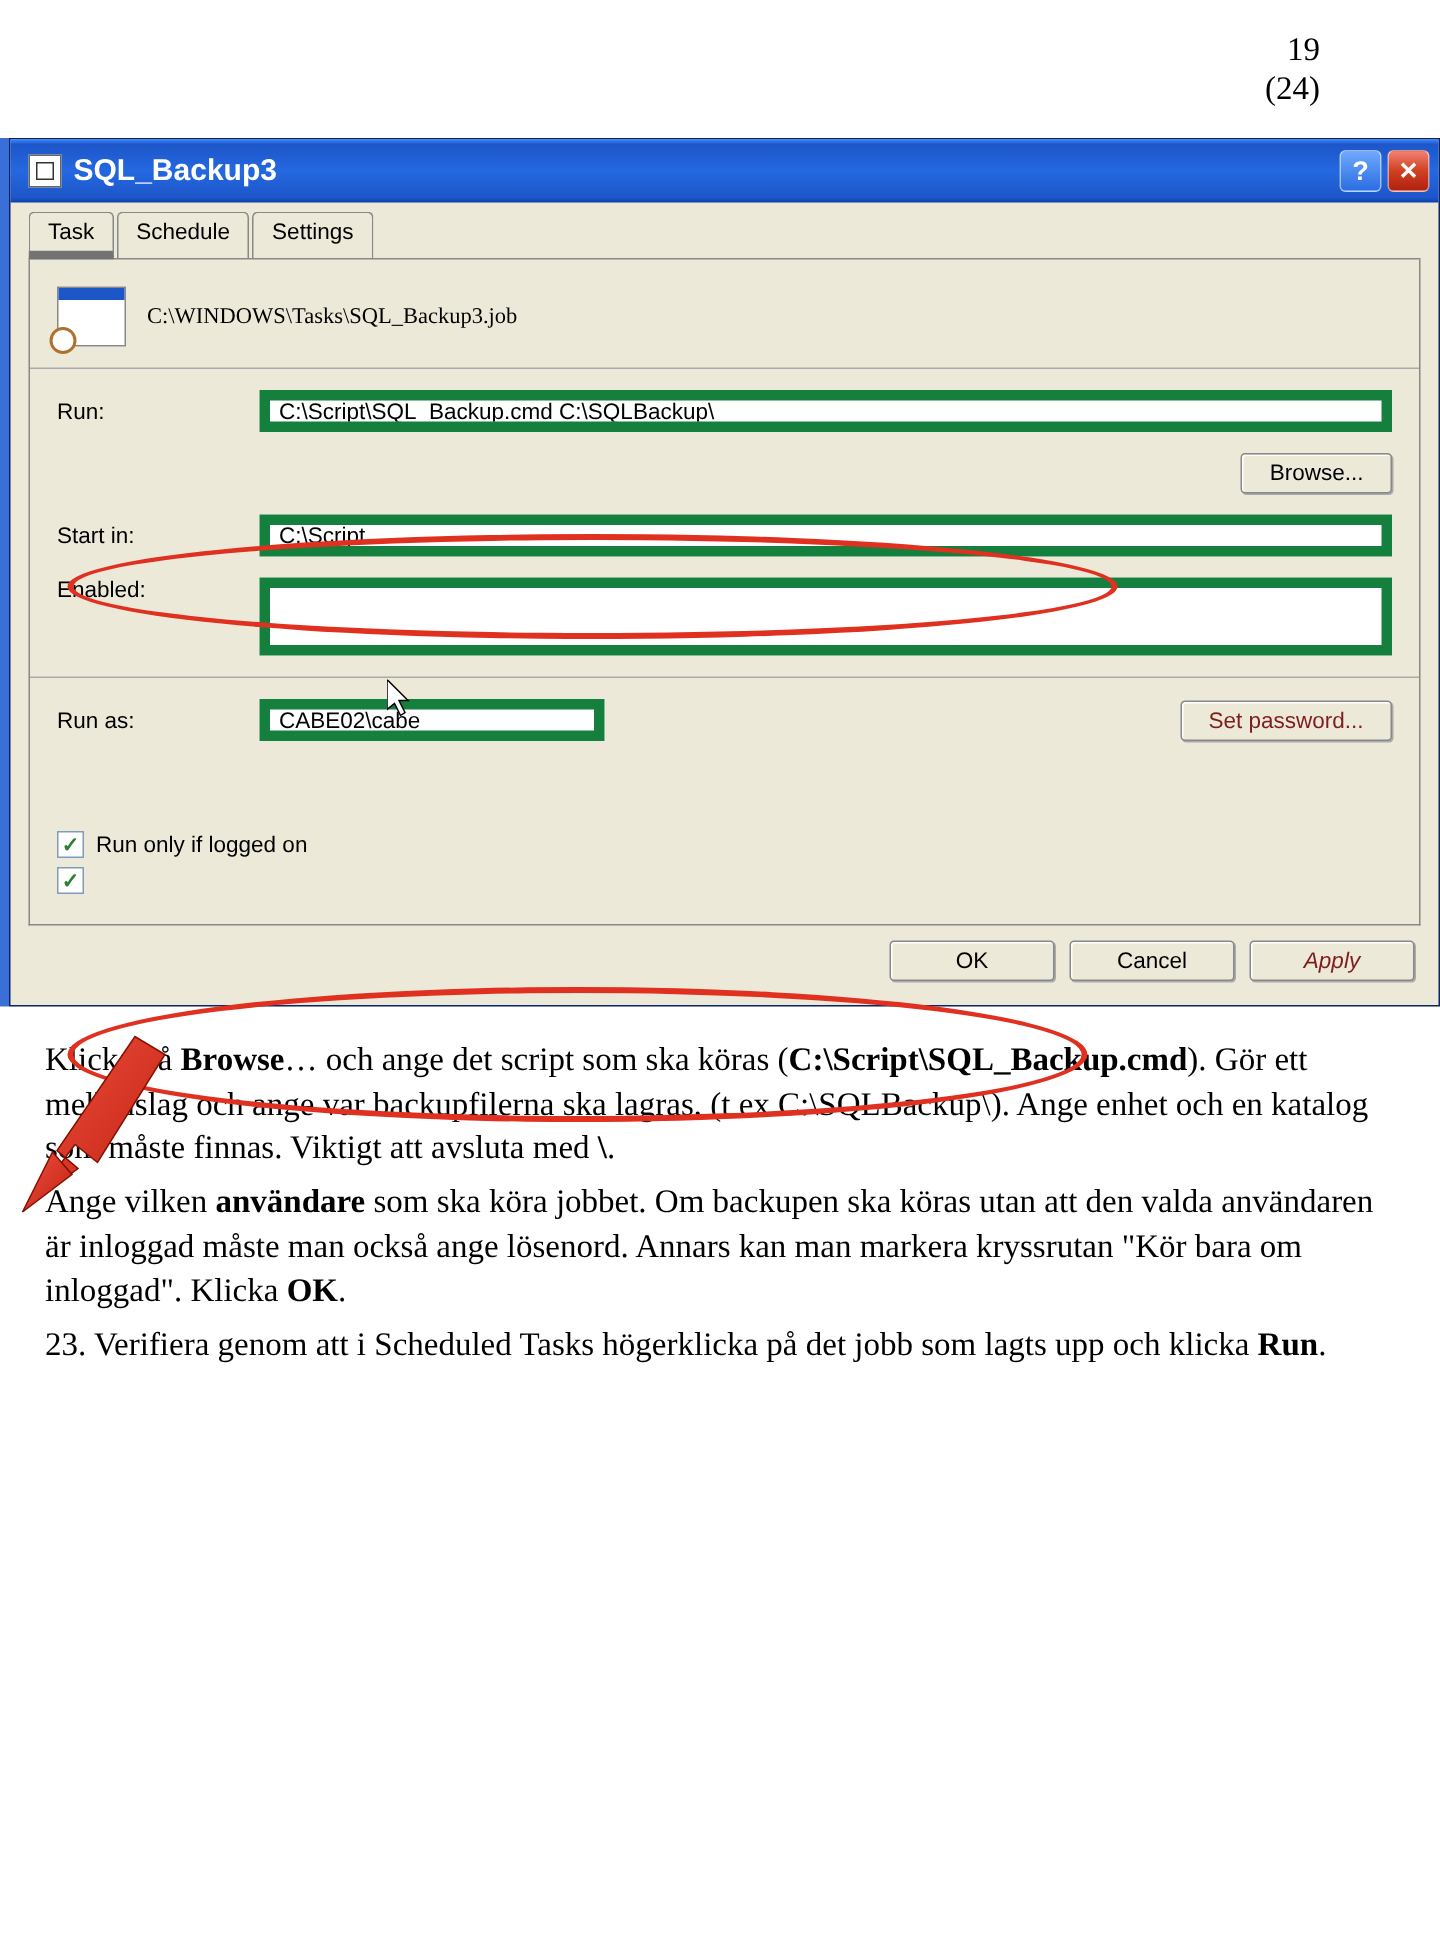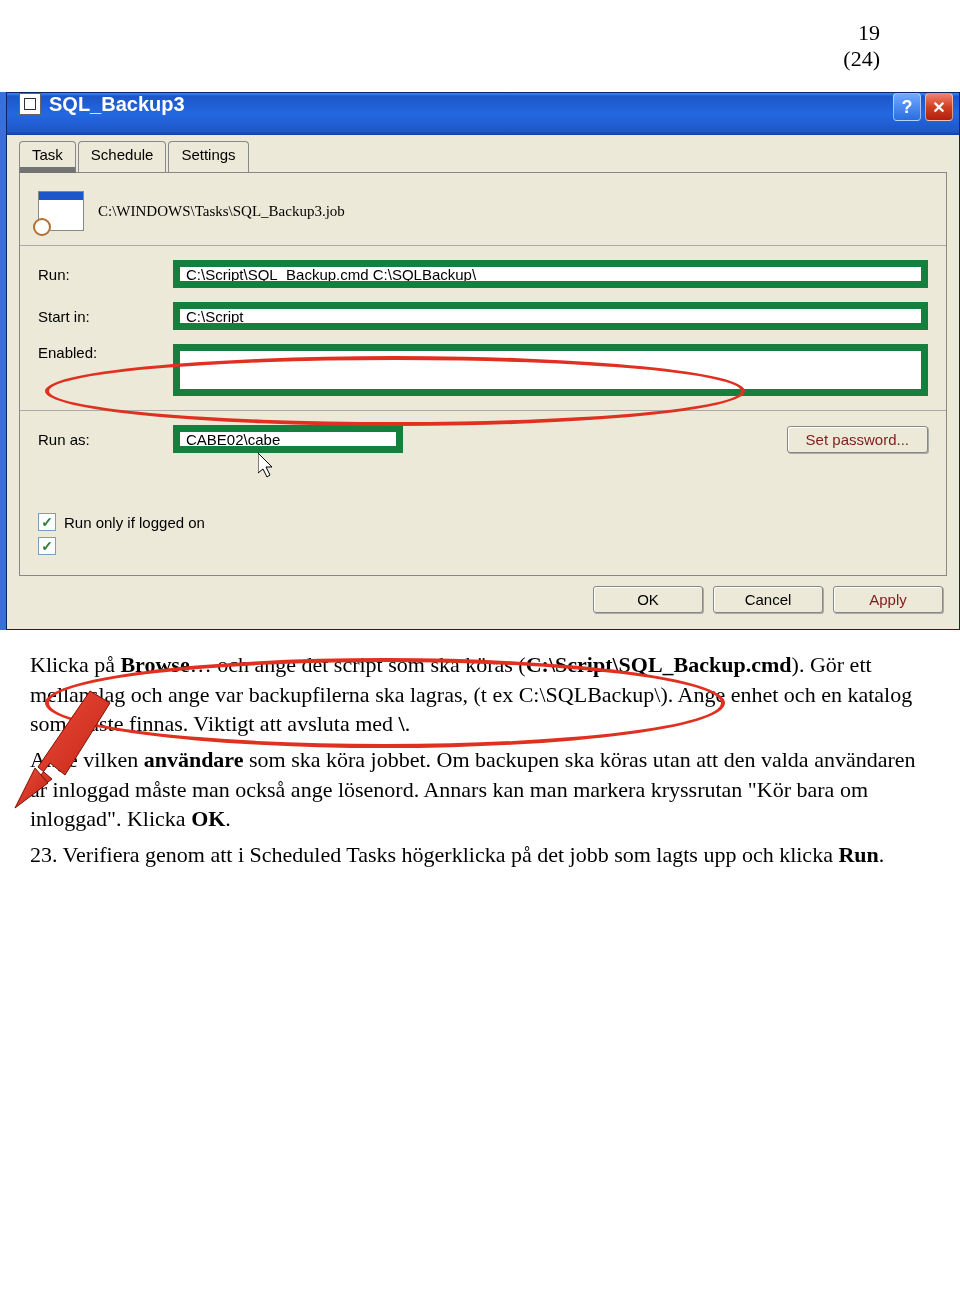--- a/index.html
+++ b/index.html
@@ -22,21 +22,21 @@
   }
   .dialog {
     background: #ece9d8;
     border: 1px solid #0a246a;
     position: relative;
   }
   .titlebar {
     background: linear-gradient(180deg, #3a86ff 0%, #1d56c9 8%, #2468e0 50%, #1d56c9 92%, #0f3fa8 100%);
     height: 42px;
     display: flex;
-    align-items: flex-start;
+    align-items: center;
     padding: 0 6px 0 12px;
     color: #fff;
     font-family: "Trebuchet MS", Tahoma, sans-serif;
     font-weight: bold;
     font-size: 20px;
   }
   .titlebar-icon {
     width: 22px; height: 22px;
     background: #fff;
     margin-right: 8px;
@@ -249,20 +249,23 @@
               <div class="job-icon-clock"></div>
             </div>
           <span class="job-path">C:\WINDOWS\Tasks\SQL_Backup3.job</span>
         </div>
         <hr class="hr">
 
         <div class="form-row">
           <span class="form-label">Run:</span>
           <input class="form-input" value="C:\Script\SQL_Backup.cmd C:\SQLBackup\" style="">
         </div>
+        <div class="btn-row-right">
+          <button class="btn">Browse...</button>
+        </div>
 
         <div class="form-row">
           <span class="form-label">Start in:</span>
           <input class="form-input" value="C:\Script" style="">
         </div>
 
         <div class="form-row" style="align-items:flex-start;">
           <span class="form-label">Enabled:</span>
           <textarea class="form-input tall" style=""></textarea>
         </div>
@@ -282,21 +285,21 @@
           <span class="checkbox">✓</span>
           <span>Run only if logged on</span>
         </div>
         <div class="checkbox-row">
           <span class="checkbox">✓</span>
         </div>
       </div>
       <div class="dialog-buttons">
         <button class="btn" style="min-width:110px;">OK</button>
         <button class="btn" style="min-width:110px;">Cancel</button>
-        <button class="btn disabled" style="min-width:110px;">Apply</button>
+        <button class="btn disabled" style="min-width:110px;font-style:italic;">Apply</button>
       </div>
     </div>
   </div>
 </div>
 
 <div class="body-text">
   <p>
     <span>Klicka på </span><b>Browse</b><span>… och ange det script som ska köras (</span><b>C:\Script\SQL_Backup.cmd</b><span>). Gör ett mellanslag och ange var backupfilerna ska lagras, (t ex C:\SQLBackup\). Ange enhet och en katalog som måste finnas. Viktigt att avsluta med </span><b>\</b><span>.</span>
   </p>
   <p>

